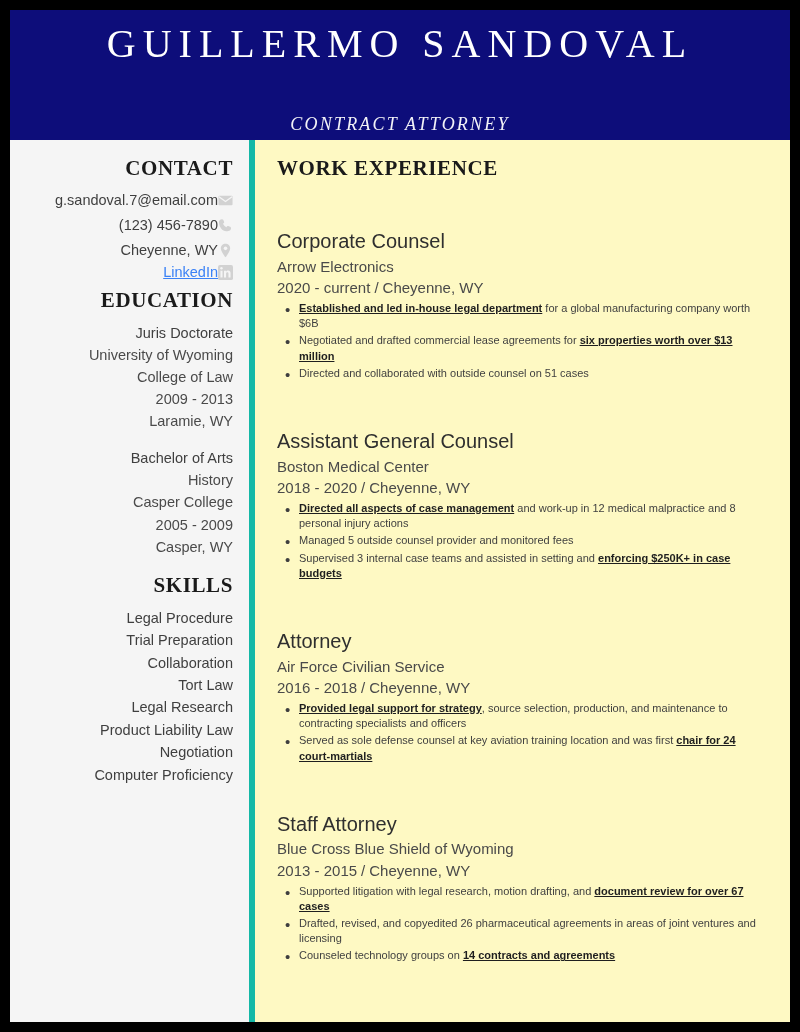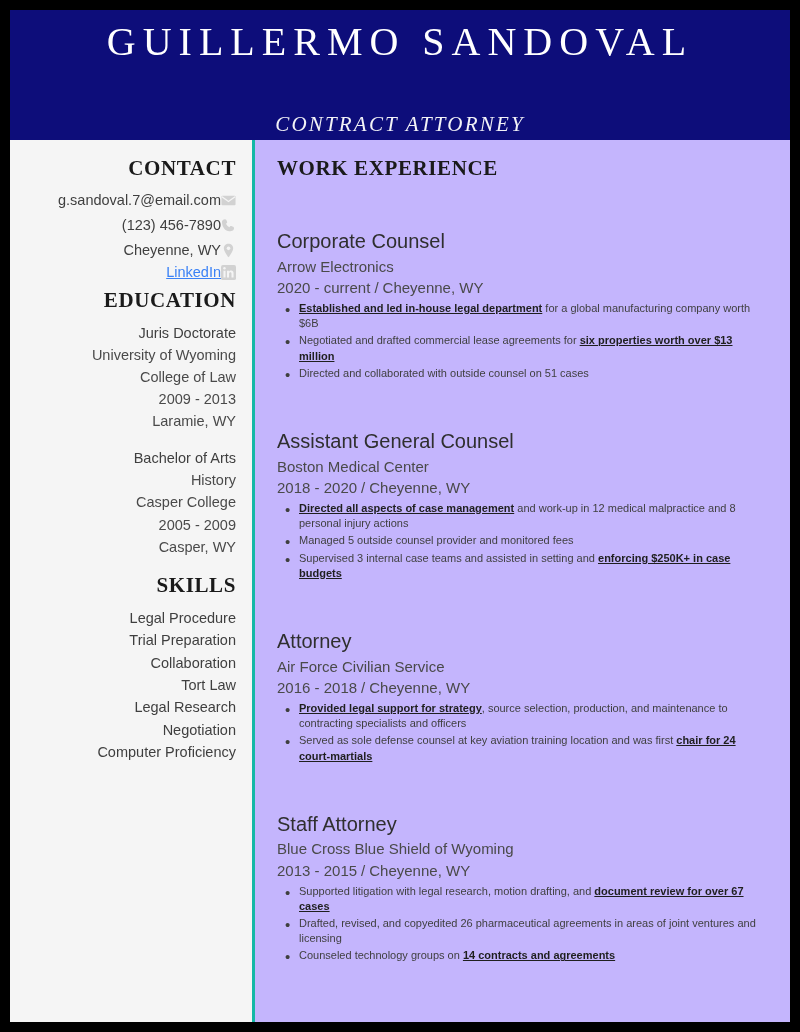--- a/index.html
+++ b/index.html
@@ -37,44 +37,44 @@
     font-family: "Liberation Serif", serif;
     font-size: 40px;
     color: #ffffff;
     letter-spacing: 7px;
     line-height: 1.1;
     white-space: nowrap;
   }
   .header-title {
     font-family: "Liberation Serif", serif;
     font-style: italic;
-    font-size: 21px;
+    font-size: 18px;
     color: #f2f2f7;
     letter-spacing: 2.2px;
     margin-top: 10px;
   }
 
   
   .body-wrap {
     display: flex;
     height: 882px;
     align-items: stretch;
   }
 
   .sidebar {
     width: 245px;
     background: #f5f5f5;
-    border-right: 3px solid #14b8a6;
+    border-right: 6px solid #14b8a6;
     padding: 16px 16px 0 14px;
     text-align: right;
   }
 
   .main {
     flex: 1;
-    background: #c4b5fd;
+    background: #fef9c3;
     padding: 16px 22px 0 22px;
   }
 
   
   .sec-head {
     font-family: "Liberation Serif", serif;
     font-weight: bold;
     font-size: 21px;
     color: #1a1a1a;
     letter-spacing: 0.6px;
@@ -244,20 +244,21 @@
       </div>
 
       <div class="side-block">
         <div class="sec-head">SKILLS</div>
         <div id="skills-list">
             <div class="skill-line">Legal Procedure</div>
             <div class="skill-line">Trial Preparation</div>
             <div class="skill-line">Collaboration</div>
             <div class="skill-line">Tort Law</div>
             <div class="skill-line">Legal Research</div>
+            <div class="skill-line">Product Liability Law</div>
             <div class="skill-line">Negotiation</div>
             <div class="skill-line">Computer Proficiency</div>
           </div>
       </div>
 
     </div>
 
     <div class="main">
       <div class="sec-head main-head">WORK EXPERIENCE</div>
       <div id="jobs-list">

